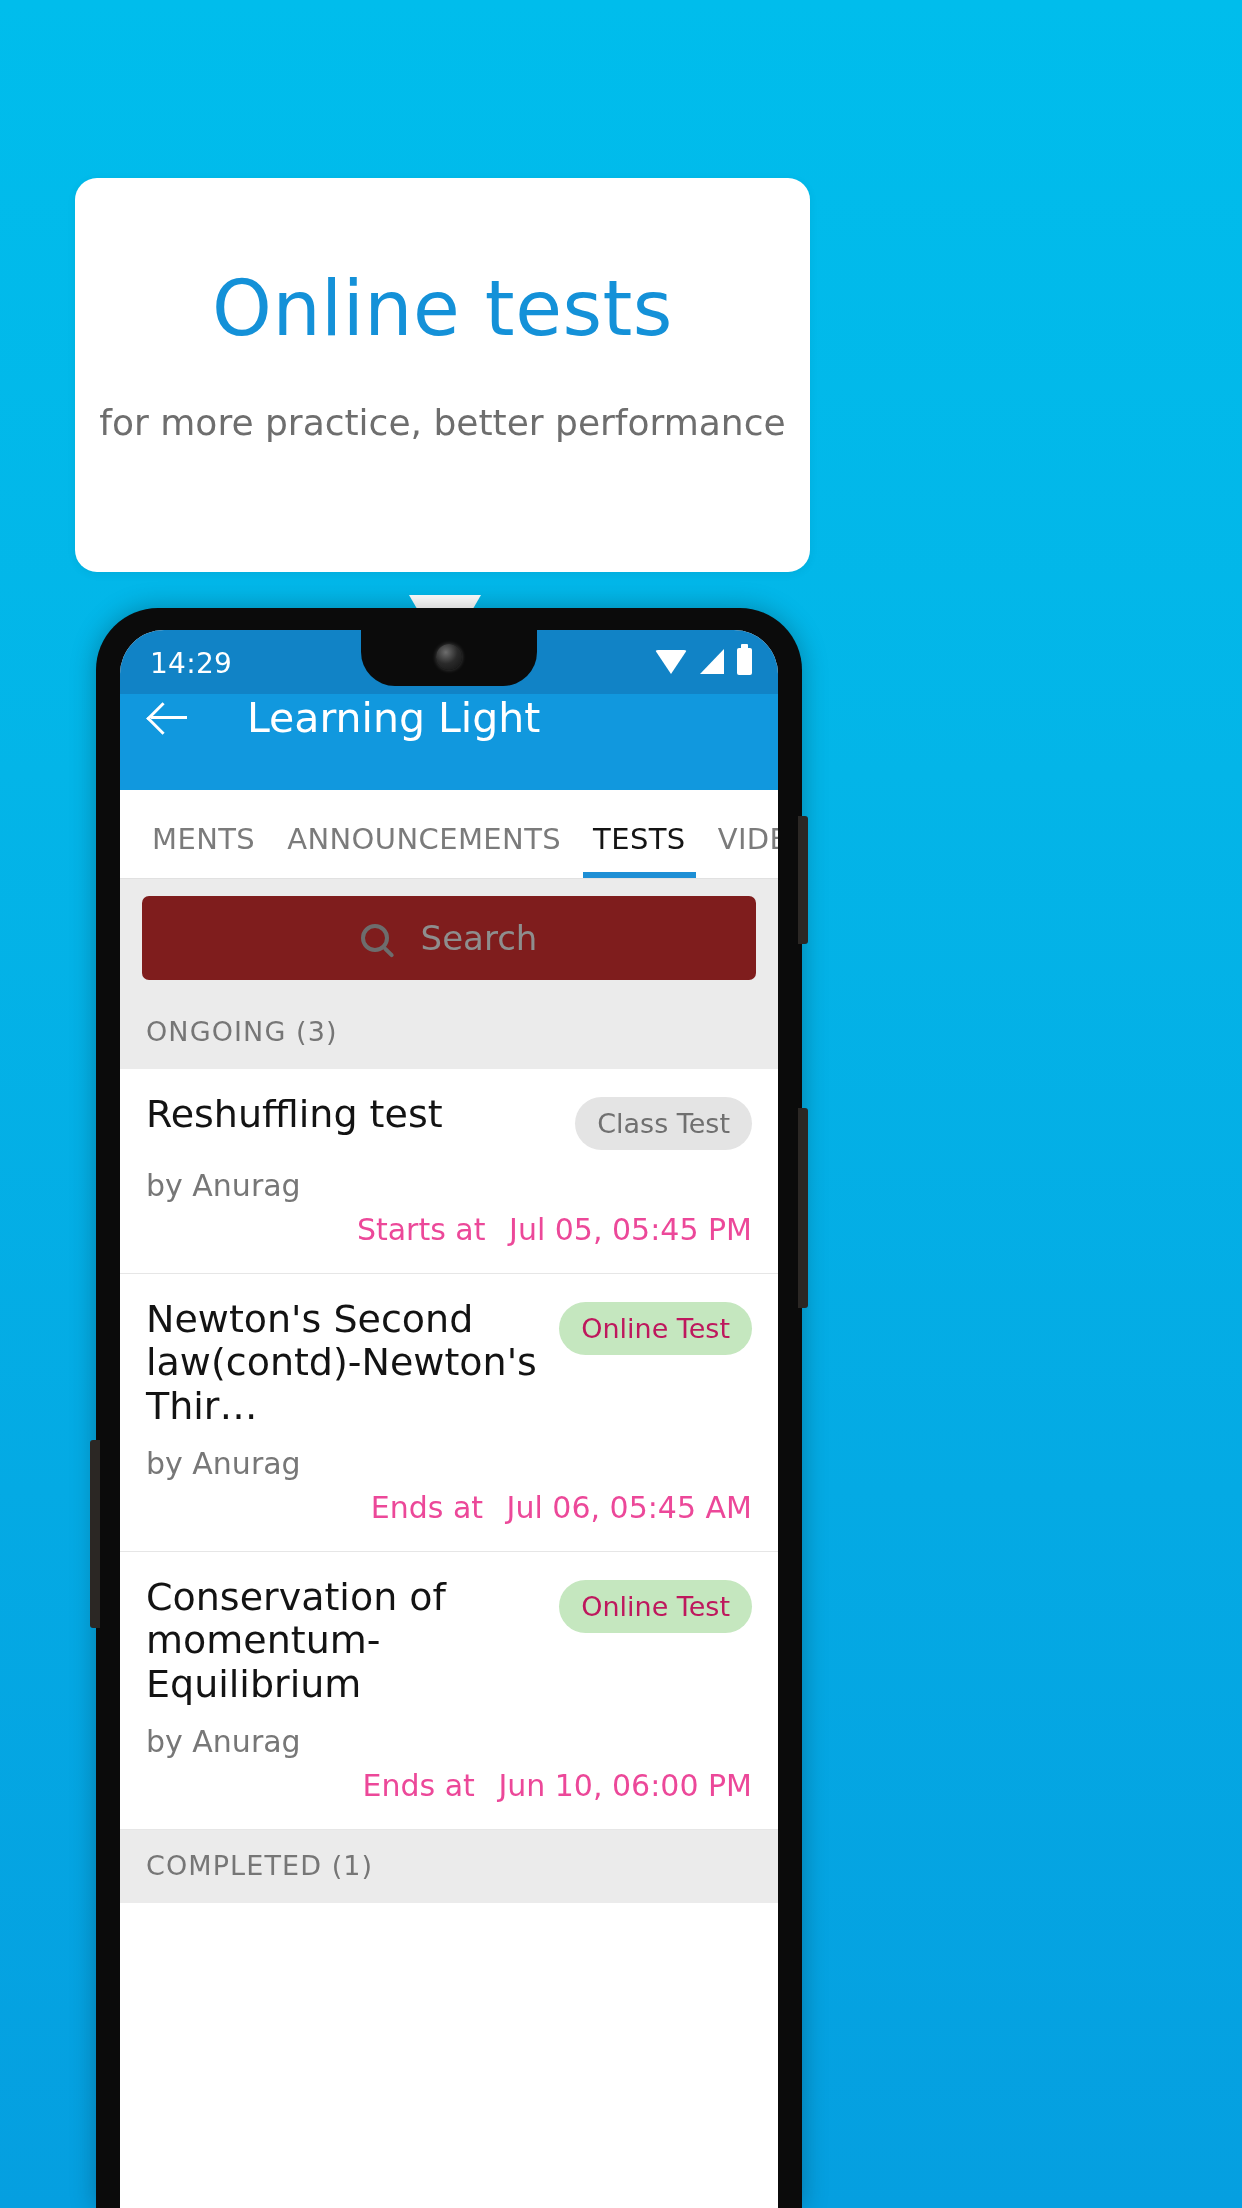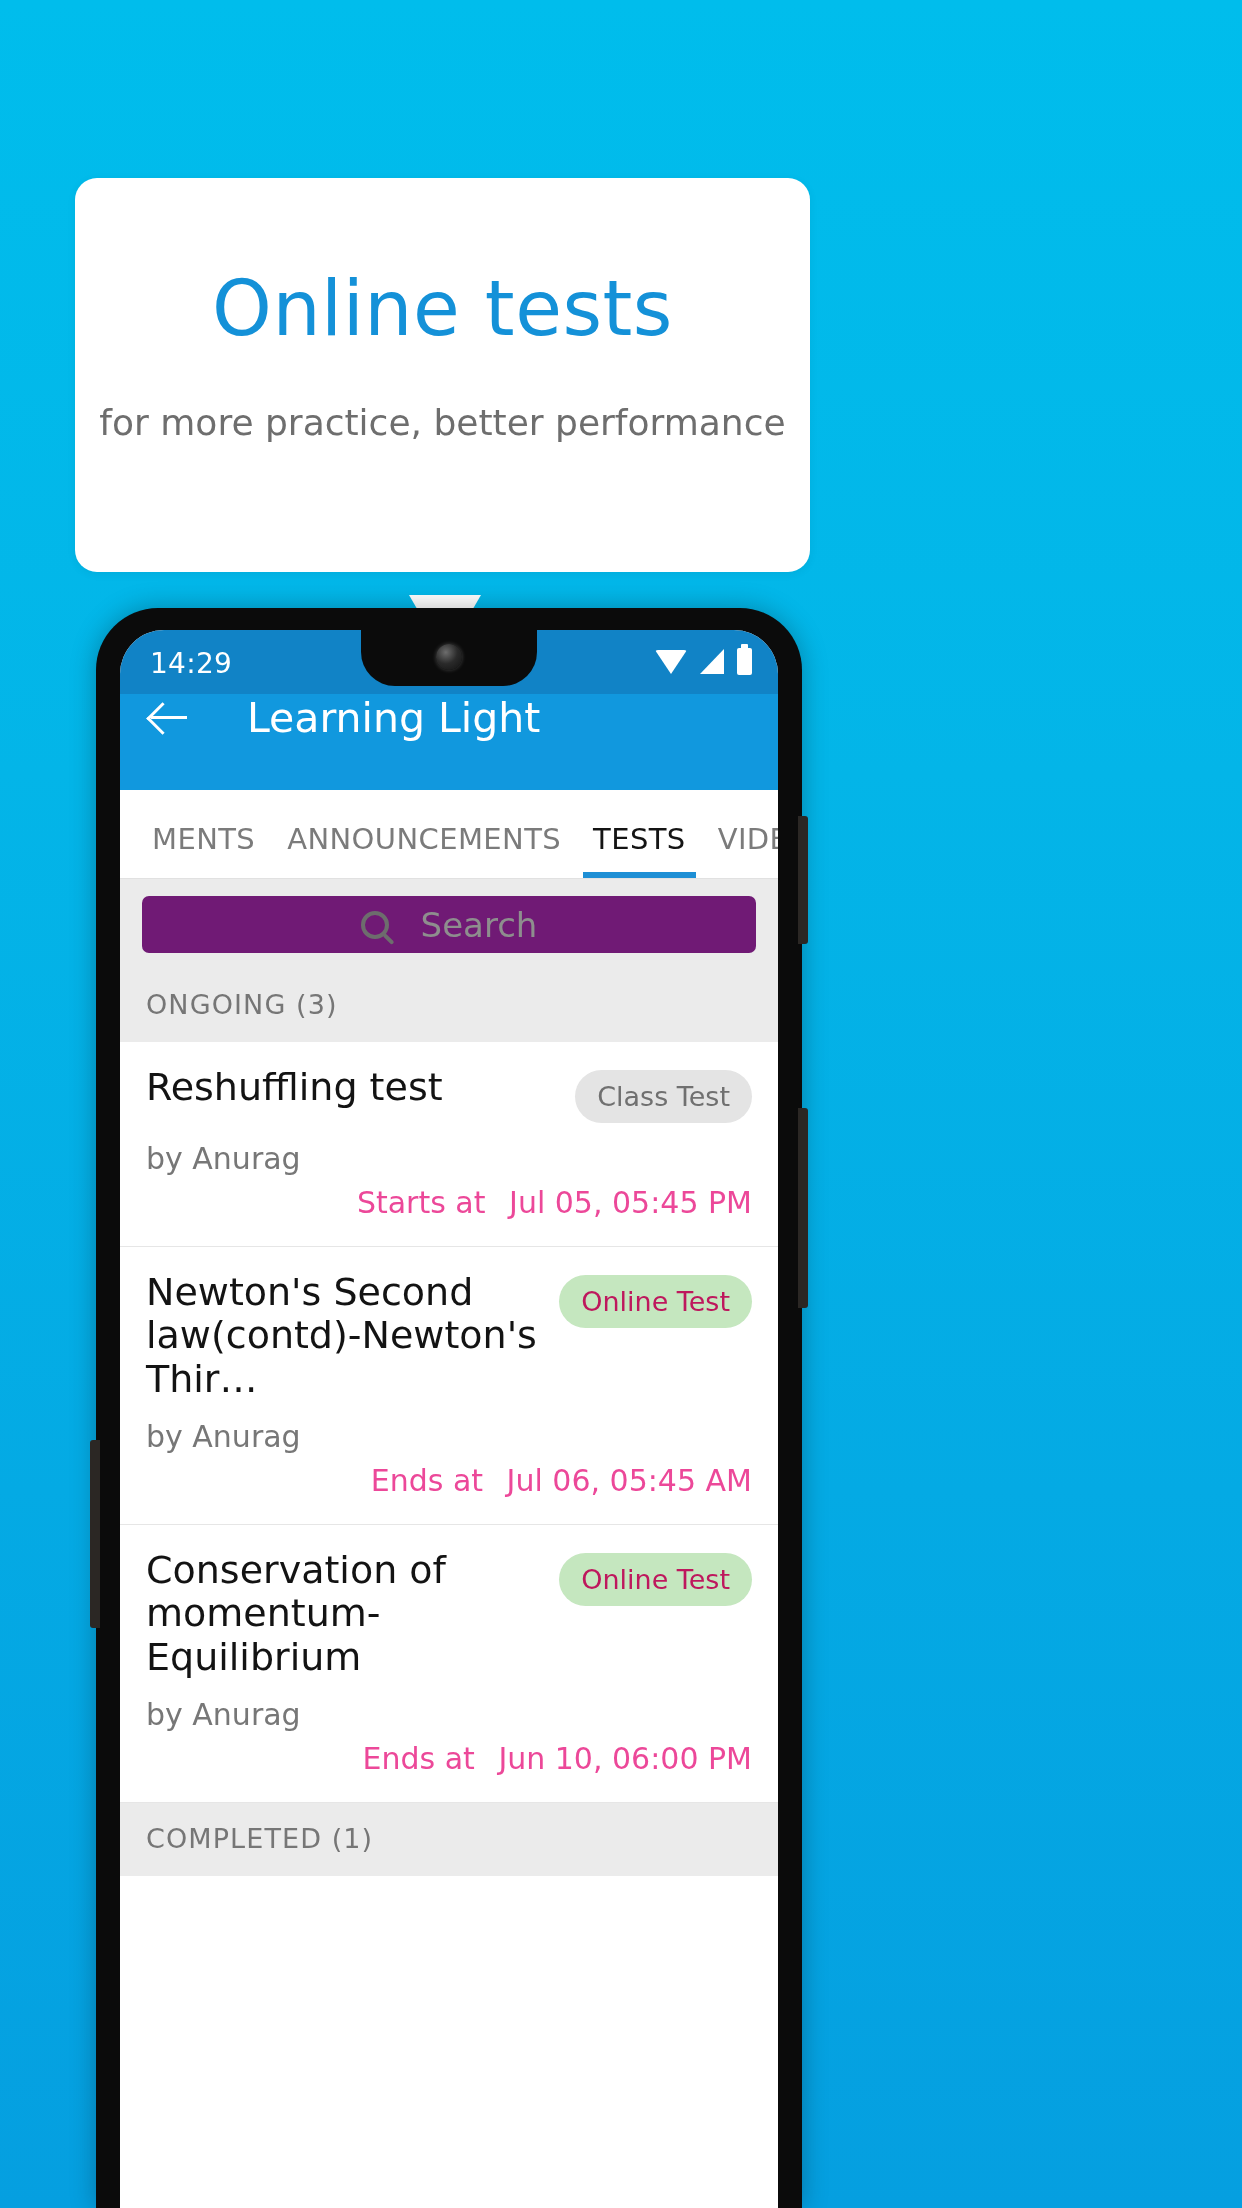--- a/index.html
+++ b/index.html
@@ -200,22 +200,22 @@
     height:6px;
     background:#1E8FD5;
   }
 
   
   .search-wrap {
     background:#EBEBEB;
     padding:18px 22px 16px 22px;
   }
   .search-box {
-    height:57px;
-    background:#701a75;
+    height:84px;
+    background:#7f1d1d;
     border-radius:7px;
     display:flex; align-items:center; justify-content:center;
     gap:32px;
     cursor:text;
   }
   .ic-search {
     width:28px; height:28px;
     border:4px solid #6d6d6d;
     border-radius:50%;
     position:relative;

